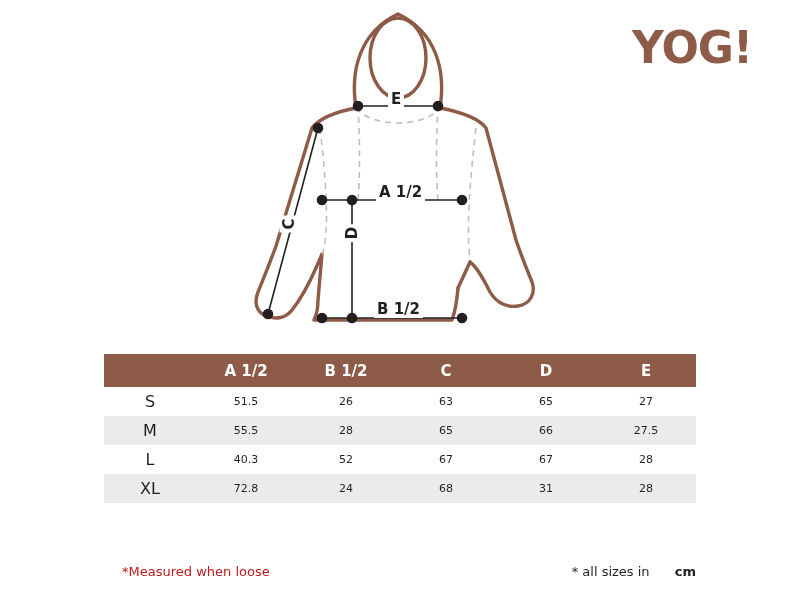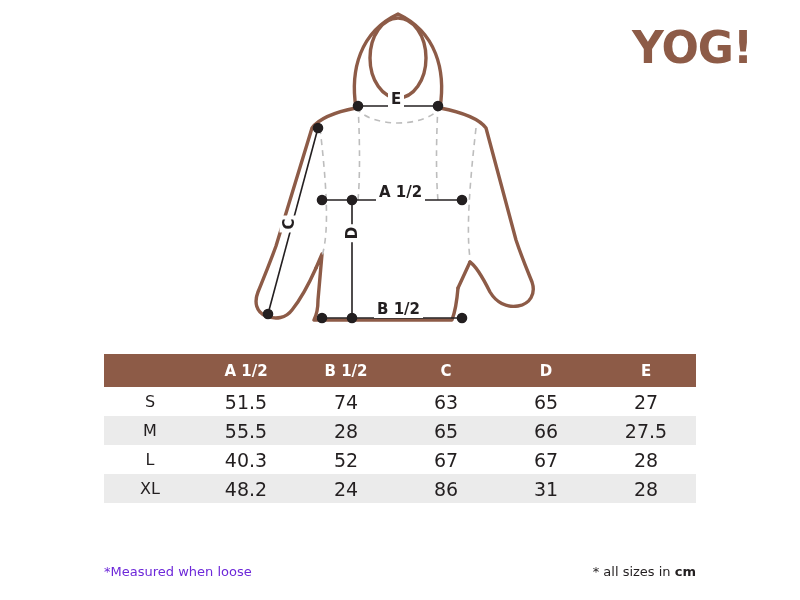--- a/index.html
+++ b/index.html
@@ -65,21 +65,21 @@
     width: 592px;
   }
   table.size-table {
     border-collapse: collapse;
     width: 592px;
     table-layout: fixed;
   }
   table.size-table th,
   table.size-table td {
     text-align: center;
-    font-size: 19px;
+    font-size: 11px;
     font-family: "DejaVu Sans", sans-serif;
     padding: 0;
     height: 29px;
     color: #231f20;
   }
   table.size-table thead th {
     background: #8d5b47;
     color: #ffffff;
     font-weight: bold;
     height: 33px;
@@ -94,35 +94,35 @@
   }
   col.c0 { width: 92px; }
   col.c1 { width: 100px; }
   col.c2 { width: 100px; }
   col.c3 { width: 100px; }
   col.c4 { width: 100px; }
   col.c5 { width: 100px; }
 
   .footnote-left {
     position: absolute;
-    left: 104px;
+    left: 122px;
     top: 564px;
     font-size: 13px;
     font-family: "DejaVu Sans", sans-serif;
-    color: #6d28d9;
+    color: #b91c1c;
   }
   .footnote-right {
     position: absolute;
     right: 104px;
     top: 564px;
     font-size: 13px;
     font-family: "DejaVu Sans", sans-serif;
     color: #231f20;
   }
-  .footnote-right b { font-weight: bold; }
+  .footnote-right b { font-weight: bold; margin-left: 21px; }
 </style>
 </head>
 <body>
 
 <div class="page">
 
   <div class="brand">YOG!</div>
 
   <div class="drawing">
     <svg width="800" height="350" viewBox="0 0 800 350" xmlns="http://www.w3.org/2000/svg">
@@ -210,21 +210,21 @@
           <th>B 1/2</th>
           <th>C</th>
           <th>D</th>
           <th>E</th>
         </tr>
       </thead>
       <tbody>
         <tr>
           <td class="sizecol">S</td>
           <td>51.5</td>
-          <td>74</td>
+          <td>26</td>
           <td>63</td>
           <td>65</td>
           <td>27</td>
         </tr>
         <tr class="alt">
           <td class="sizecol">M</td>
           <td>55.5</td>
           <td>28</td>
           <td>65</td>
           <td>66</td>
@@ -233,23 +233,23 @@
         <tr>
           <td class="sizecol">L</td>
           <td>40.3</td>
           <td>52</td>
           <td>67</td>
           <td>67</td>
           <td>28</td>
         </tr>
         <tr class="alt">
           <td class="sizecol">XL</td>
-          <td>48.2</td>
+          <td>72.8</td>
           <td>24</td>
-          <td>86</td>
+          <td>68</td>
           <td>31</td>
           <td>28</td>
         </tr>
       </tbody>
     </table>
   </div>
 
   <div class="footnote-left">*Measured when loose</div>
   <div class="footnote-right"><span>* all sizes in </span><b>cm</b></div>
 

